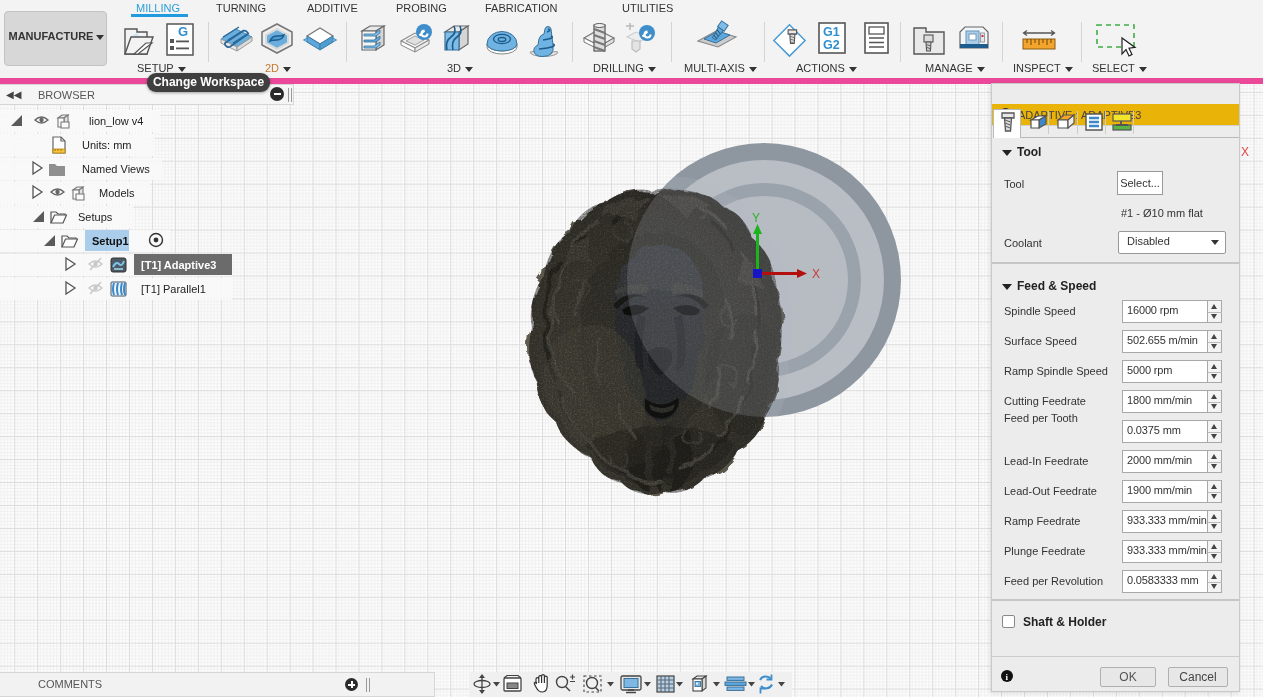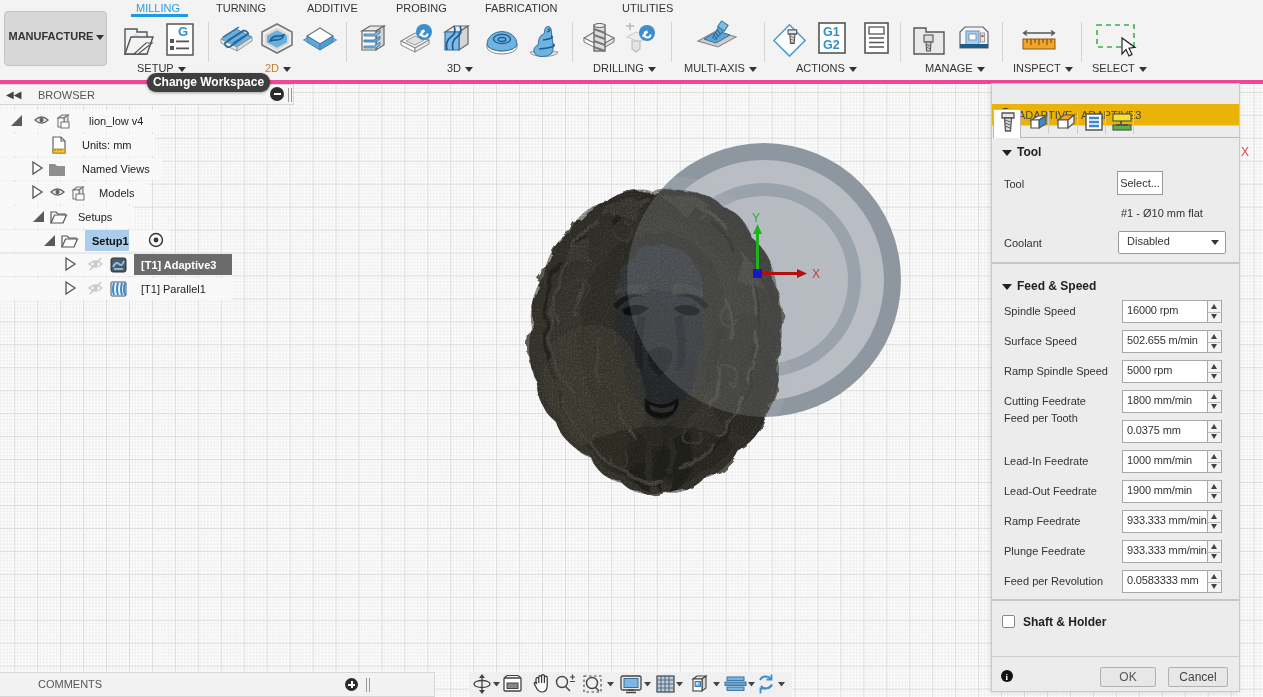--- a/index.html
+++ b/index.html
@@ -186,21 +186,21 @@
     <path d="M757.5 224 l-4.5 10 h9 z" fill="#1db31d"></path>
     <line x1="762" y1="273.5" x2="798" y2="273.5" stroke="#b40f0f" stroke-width="3"></line>
     <path d="M807 273.5 l-10 -4.5 v9 z" fill="#b40f0f"></path>
     <rect x="753" y="269" width="9" height="9" fill="#1616c8"></rect>
     <text x="752" y="222" font-size="12" fill="#28b428" font-family="Liberation Sans">Y</text>
     <text x="812" y="278" font-size="12" fill="#c83c3c" font-family="Liberation Sans">X</text>
   </g>
 </svg>
 </div>
 
-<div class="abs" id="topbar" style="left:0;top:0;width:1263px;height:84px;background:#f3f3f3;border-bottom:4px solid #ec4899;">
+<div class="abs" id="topbar" style="left:0;top:0;width:1263px;height:84px;background:#f3f3f3;border-bottom:6px solid #ec4899;">
 
   <div class="lbl" style="left:136px;top:2px;color:#2a9fd8;">MILLING</div>
   <div class="abs" style="left:131px;top:14px;width:57px;height:3px;background:#1f9bde;"></div>
   <div class="lbl" style="left:216px;top:2px;text-align:center;">TURNING</div>
   <div class="lbl" style="left:307px;top:2px;">ADDITIVE</div>
   <div class="lbl" style="left:396px;top:2px;">PROBING</div>
   <div class="lbl" style="left:485px;top:2px;">FABRICATION</div>
   <div class="lbl" style="left:622px;top:2px;">UTILITIES</div>
 
   <div class="abs" style="left:4px;top:11px;width:103px;height:55px;background:#d7d7d7;border:1px solid #c3c3c3;border-radius:4px;">
@@ -561,21 +561,21 @@
   <div class="abs" style="left:130px;top:336px;width:86px;height:23px;background:#fff;border:1px solid #a8a8a8;">
       <span style="position:absolute;left:4px;top:3px;white-space:nowrap;letter-spacing:-0.15px;">0.0375 mm</span>
     </div>
   <div class="abs" style="left:216px;top:336px;width:14px;height:23px;background:#f4f4f4;border:1px solid #a8a8a8;border-left:none;">
     <span style="position:absolute;left:3px;top:3px;width:0;height:0;border-left:3.5px solid transparent;border-right:3.5px solid transparent;border-bottom:5px solid #444;"></span>
     <span style="position:absolute;left:3px;bottom:3px;width:0;height:0;border-left:3.5px solid transparent;border-right:3.5px solid transparent;border-top:5px solid #444;"></span>
     <span style="position:absolute;left:0px;top:10.5px;width:14px;height:1px;background:#bbb;"></span>
   </div>
   <div class="abs" style="left:12px;top:371px;">Lead-In Feedrate</div>
   <div class="abs" style="left:130px;top:366px;width:86px;height:23px;background:#fff;border:1px solid #a8a8a8;">
-      <span style="position:absolute;left:4px;top:3px;white-space:nowrap;letter-spacing:-0.15px;">1000 mm/min</span>
+      <span style="position:absolute;left:4px;top:3px;white-space:nowrap;letter-spacing:-0.15px;">2000 mm/min</span>
     </div>
   <div class="abs" style="left:216px;top:366px;width:14px;height:23px;background:#f4f4f4;border:1px solid #a8a8a8;border-left:none;">
     <span style="position:absolute;left:3px;top:3px;width:0;height:0;border-left:3.5px solid transparent;border-right:3.5px solid transparent;border-bottom:5px solid #444;"></span>
     <span style="position:absolute;left:3px;bottom:3px;width:0;height:0;border-left:3.5px solid transparent;border-right:3.5px solid transparent;border-top:5px solid #444;"></span>
     <span style="position:absolute;left:0px;top:10.5px;width:14px;height:1px;background:#bbb;"></span>
   </div>
   <div class="abs" style="left:12px;top:401px;">Lead-Out Feedrate</div>
   <div class="abs" style="left:130px;top:396px;width:86px;height:23px;background:#fff;border:1px solid #a8a8a8;">
       <span style="position:absolute;left:4px;top:3px;white-space:nowrap;letter-spacing:-0.15px;">1900 mm/min</span>
     </div>

